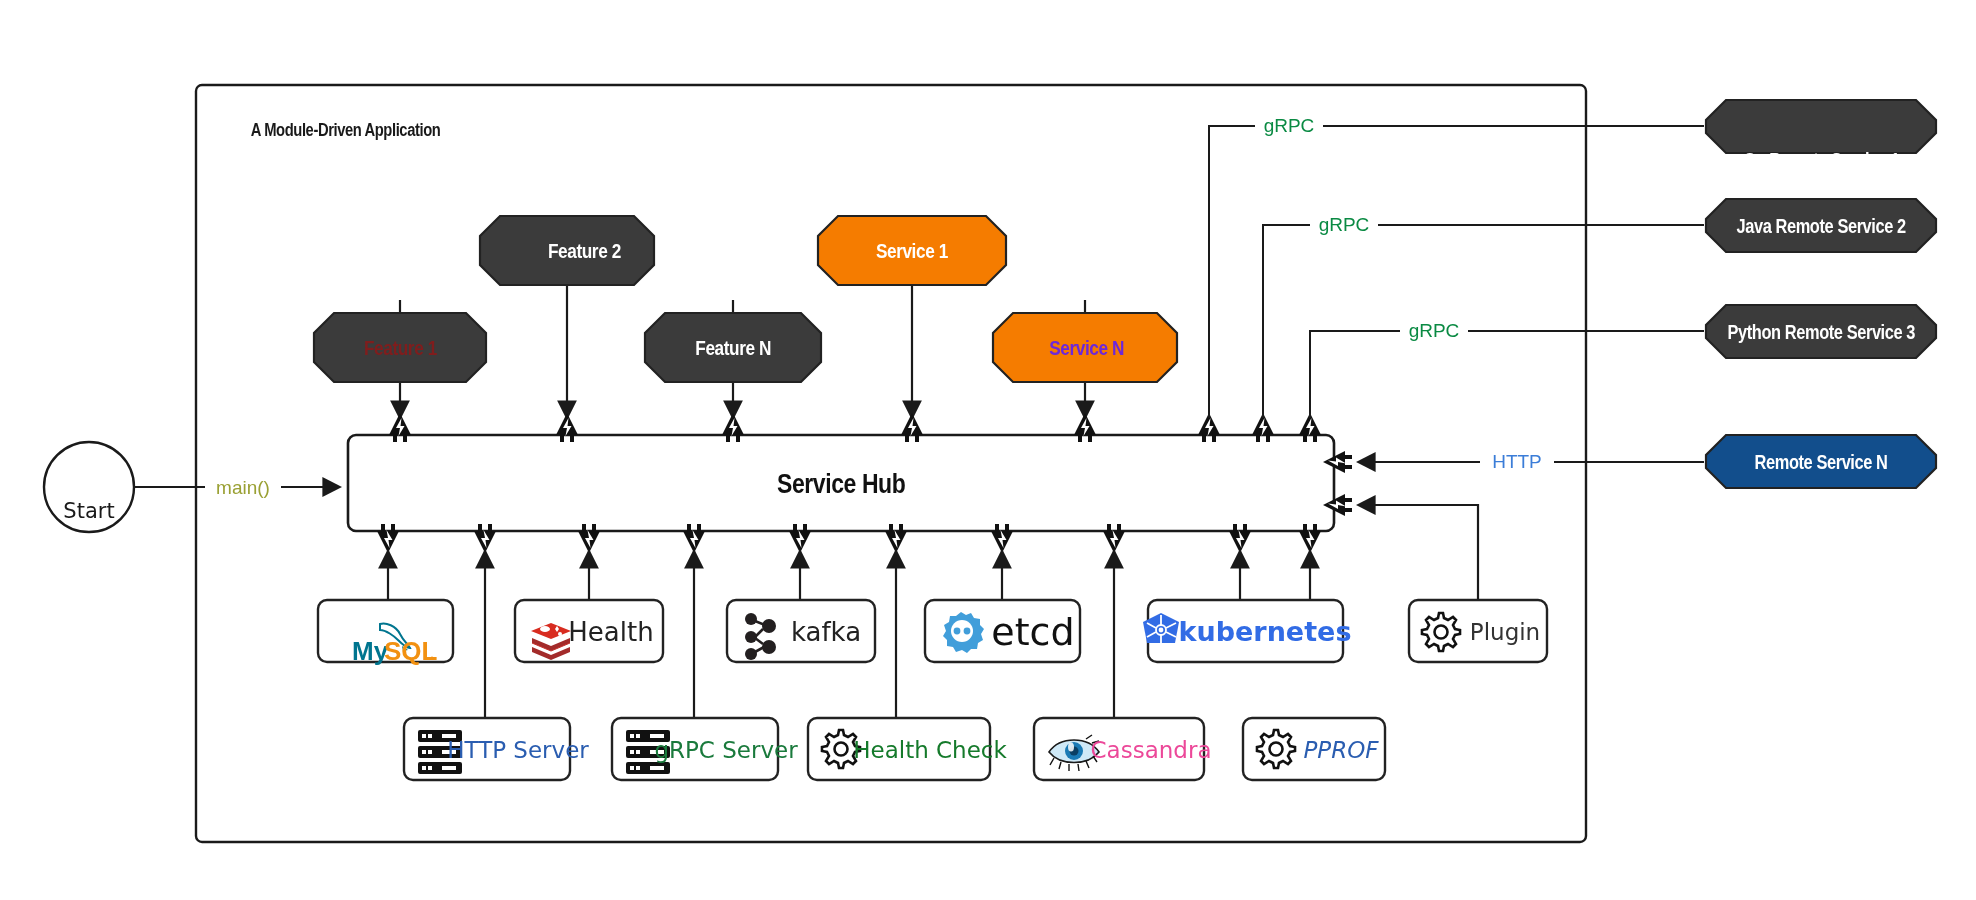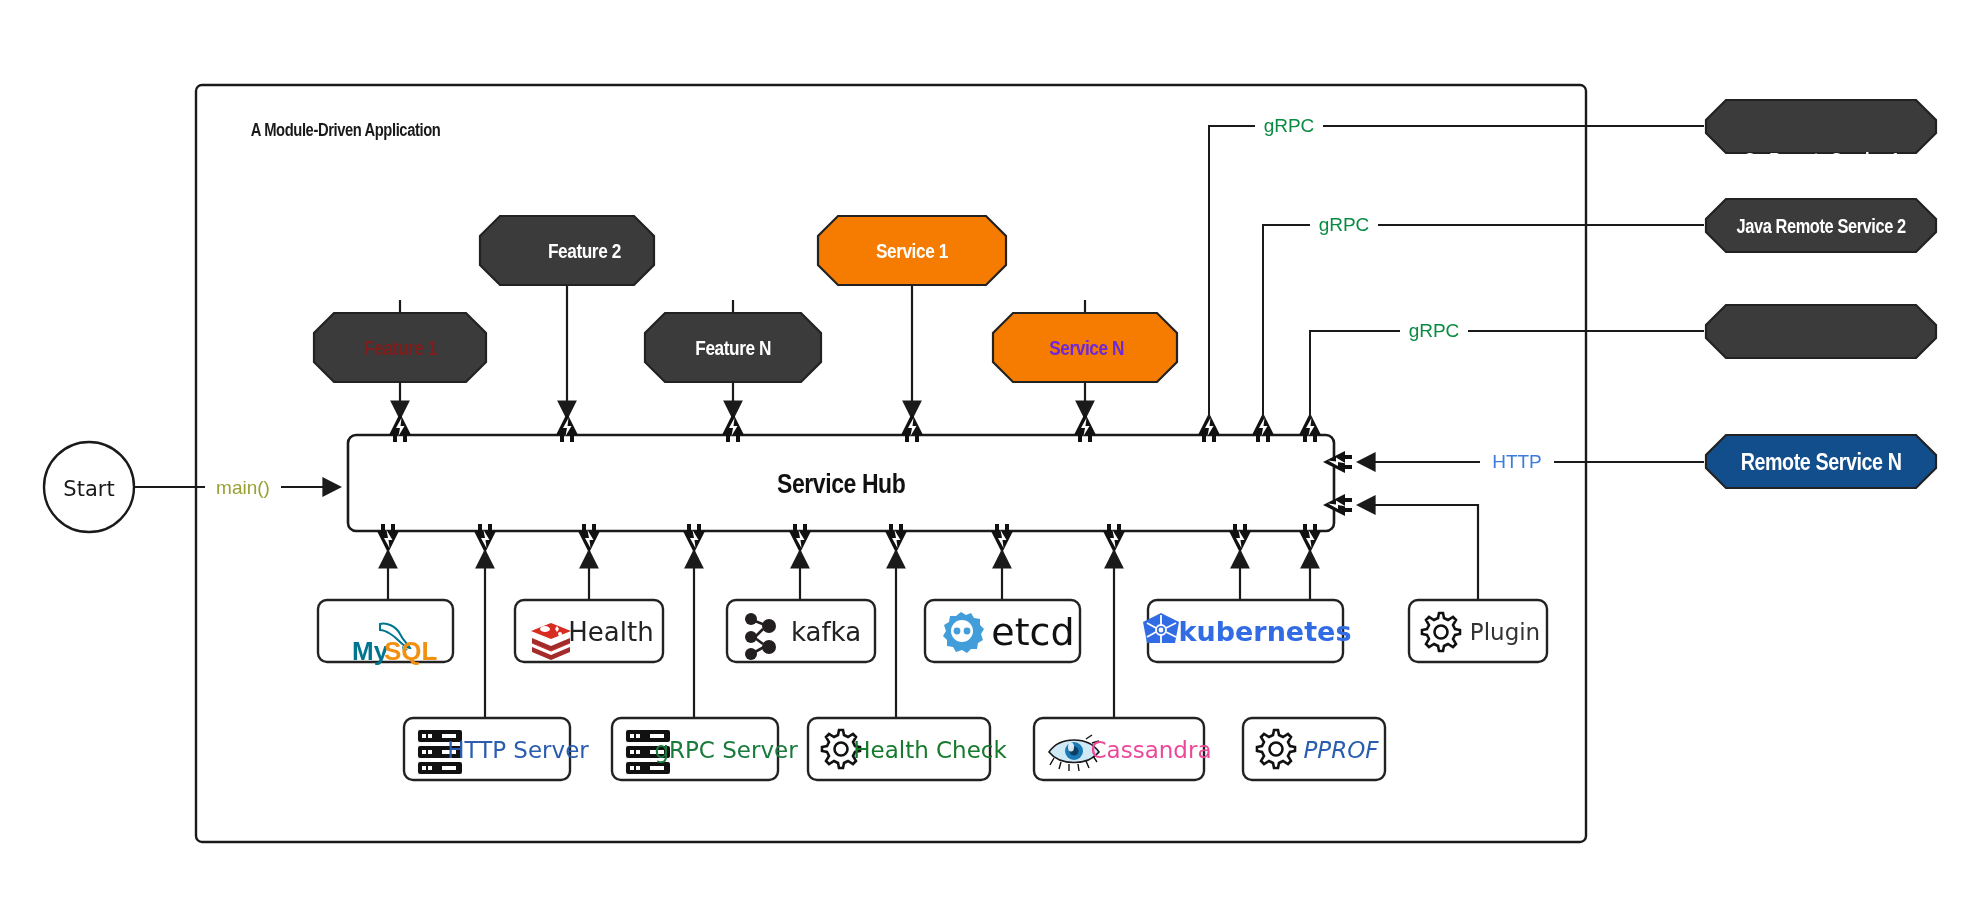--- a/index.html
+++ b/index.html
@@ -268,21 +268,21 @@
     <g transform="translate(1257,730)">
       <path d="M17,0 l4,0 l1,5 l4,2 l5,-3 l3,3 l-3,5 l2,4 l5,1 l0,4 l-5,1 l-2,4 l3,5 l-3,3 l-5,-3 l-4,2 l-1,5 l-4,0 l-1,-5 l-4,-2 l-5,3 l-3,-3 l3,-5 l-2,-4 l-5,-1 l0,-4 l5,-1 l2,-4 l-3,-5 l3,-3 l5,3 l4,-2 z" fill="none" stroke="#111" stroke-width="2.6"></path>
       <circle cx="19" cy="19" r="6.5" fill="none" stroke="#111" stroke-width="2.6"></circle>
     </g>
   </svg>
 
   <div class="nodeLabel" style="left:230px;top:120px;font-size:18px;color:#1a1a1a;">
     <span class="cond">A Module-Driven Application</span>
   </div>
 
-  <div class="nodeLabel hand" style="left:58px;top:472px;width:62px;height:34px;font-size:21px;color:#1a1a1a;">Start</div>
+  <div class="nodeLabel hand" style="left:58px;top:494px;width:62px;height:34px;font-size:21px;color:#1a1a1a;">Start</div>
 
   <div class="nodeLabel" style="left:348px;top:466px;width:986px;height:36px;font-size:28px;color:#111;">
     <span class="cond">Service Hub</span>
   </div>
 
   <div class="nodeLabel" style="left:314px;top:331px;width:172px;height:34px;font-size:21px;color:#7f1d1d;">
     <span class="cond">Feature 1</span>
     </div>
   <div class="nodeLabel" style="left:480px;top:234px;width:174px;height:34px;font-size:21px;color:#fff;padding-left:17px;">
     <span class="cond">Feature 2</span>
@@ -296,21 +296,24 @@
   <div class="nodeLabel" style="left:993px;top:331px;width:188px;height:34px;font-size:21px;color:#6d28d9;">
     <span class="cond">Service N</span>
     </div>
 
   <div class="nodeLabel" style="left:1706px;top:110px;width:230px;height:34px;font-size:20px;color:#fff;margin-top:33px;">
     <span class="cond">Go Remote Service 1</span>
     </div>
   <div class="nodeLabel" style="left:1706px;top:209px;width:230px;height:34px;font-size:20px;color:#fff;">
     <span class="cond">Java Remote Service 2</span>
     </div>
-  <div class="nodeLabel" style="left:1706px;top:445px;width:230px;height:34px;font-size:24px;color:#fff;">
+  <div class="nodeLabel" style="left:1706px;top:315px;width:230px;height:34px;font-size:20px;color:#fff;">
+    <span class="cond">Python Remote Service 3</span>
+    </div>
+  <div class="nodeLabel" style="left:1706px;top:445px;width:230px;height:34px;font-size:20px;color:#fff;">
     <span class="cond">Remote Service N</span>
     </div>
 
   <div class="nodeLabel hand" style="left:565px;top:617px;width:92px;height:30px;font-size:26px;color:#222;">Health</div>
   <div class="nodeLabel hand" style="left:783px;top:617px;width:86px;height:30px;font-size:26px;color:#222;">kafka</div>
   <div class="nodeLabel hand" style="left:990px;top:611px;width:86px;height:42px;font-size:38px;color:#111;">etcd</div>
   <div class="nodeLabel hand" style="left:1190px;top:615px;width:150px;height:32px;font-size:27px;color:#326ce5;font-weight:bold;">kubernetes</div>
   <div class="nodeLabel hand" style="left:1466px;top:617px;width:78px;height:30px;font-size:23px;color:#333;">Plugin</div>
 
   <div class="nodeLabel hand" style="left:468px;top:735px;width:100px;height:30px;font-size:23px;color:#2a5db0;">HTTP Server</div>

